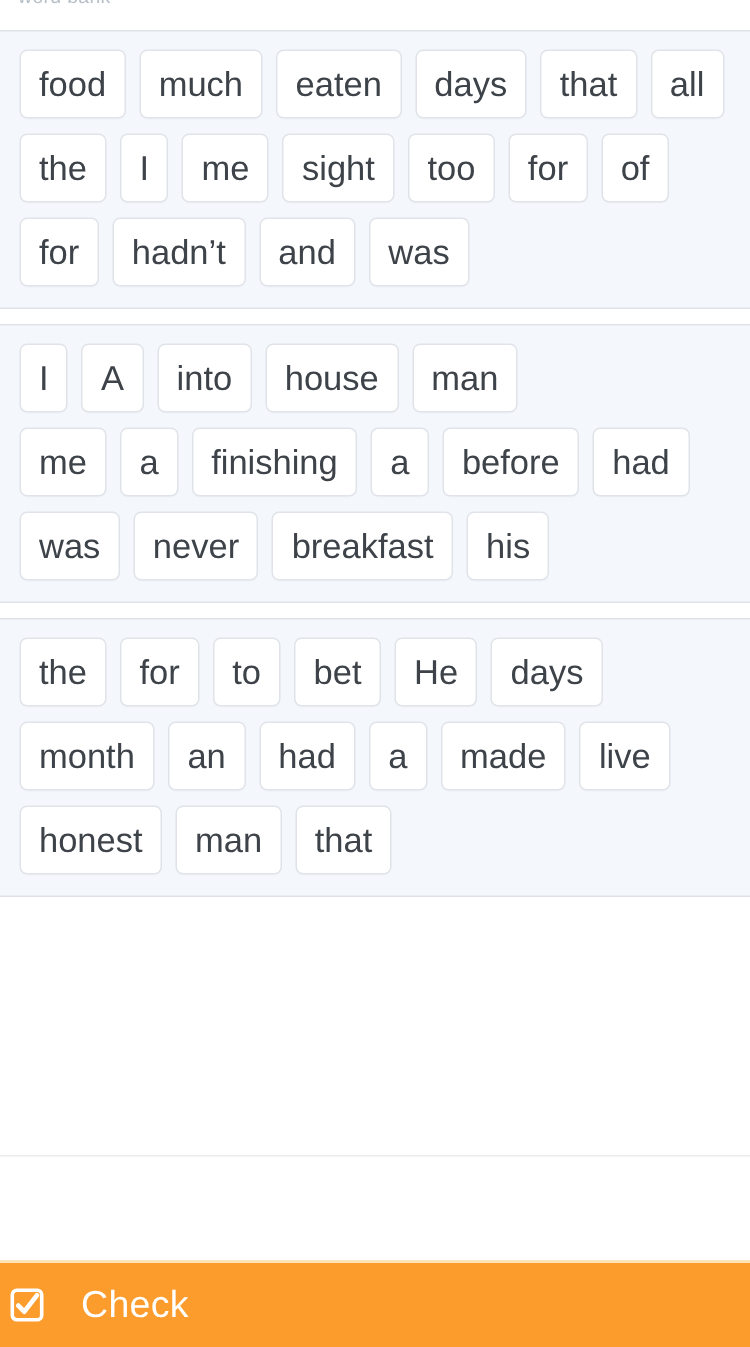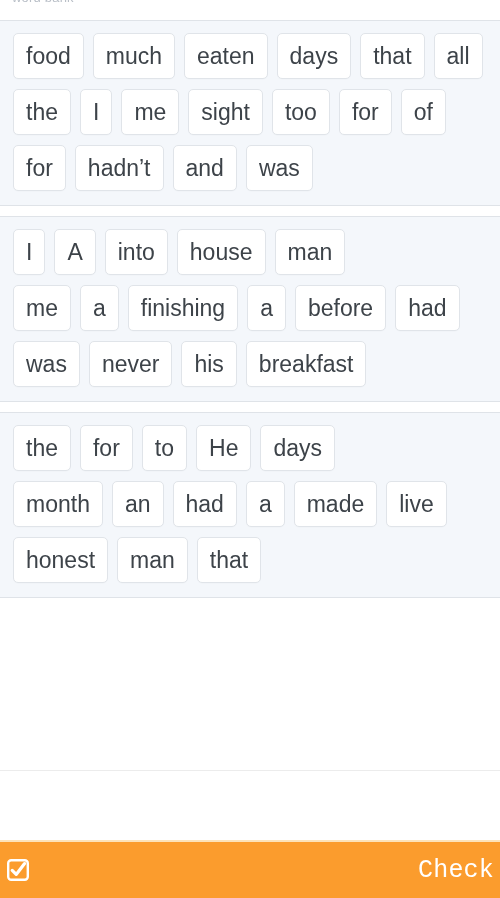--- a/index.html
+++ b/index.html
@@ -104,25 +104,25 @@
 
   .check-button {
     flex: 0 0 auto;
     height: 58px;
     width: 100%;
     background: #fb9c2d;
     border: none;
     border-top: 2px solid #fde3b9;
     color: #ffffff;
     font-size: 25px;
-    font-family: Liberation Mono, monospace;
+    font-family: Liberation Sans, sans-serif;
     display: flex;
     align-items: center;
-    justify-content: space-between;
-    gap: 8px;
+    justify-content: flex-start;
+    gap: 24px;
     cursor: pointer;
     letter-spacing: .2px;
   }
   .check-icon {
     display: inline-flex;
     width: 24px;
     height: 24px;
     align-items: center;
     justify-content: center;
   }
@@ -179,31 +179,32 @@
               <div class="tile">me</div>
               <div class="tile">a</div>
               <div class="tile">finishing</div>
               <div class="tile">a</div>
               <div class="tile">before</div>
               <div class="tile">had</div>
             </div>
             <div class="word-row">
               <div class="tile">was</div>
               <div class="tile">never</div>
+              <div class="tile">breakfast</div>
               <div class="tile">his</div>
-              <div class="tile">breakfast</div>
             </div>
           </div>
         </div>
         <div class="group">
           <div class="rows">
             <div class="word-row">
               <div class="tile">the</div>
               <div class="tile">for</div>
               <div class="tile">to</div>
+              <div class="tile">bet</div>
               <div class="tile">He</div>
               <div class="tile">days</div>
             </div>
             <div class="word-row">
               <div class="tile">month</div>
               <div class="tile">an</div>
               <div class="tile">had</div>
               <div class="tile">a</div>
               <div class="tile">made</div>
               <div class="tile">live</div>

